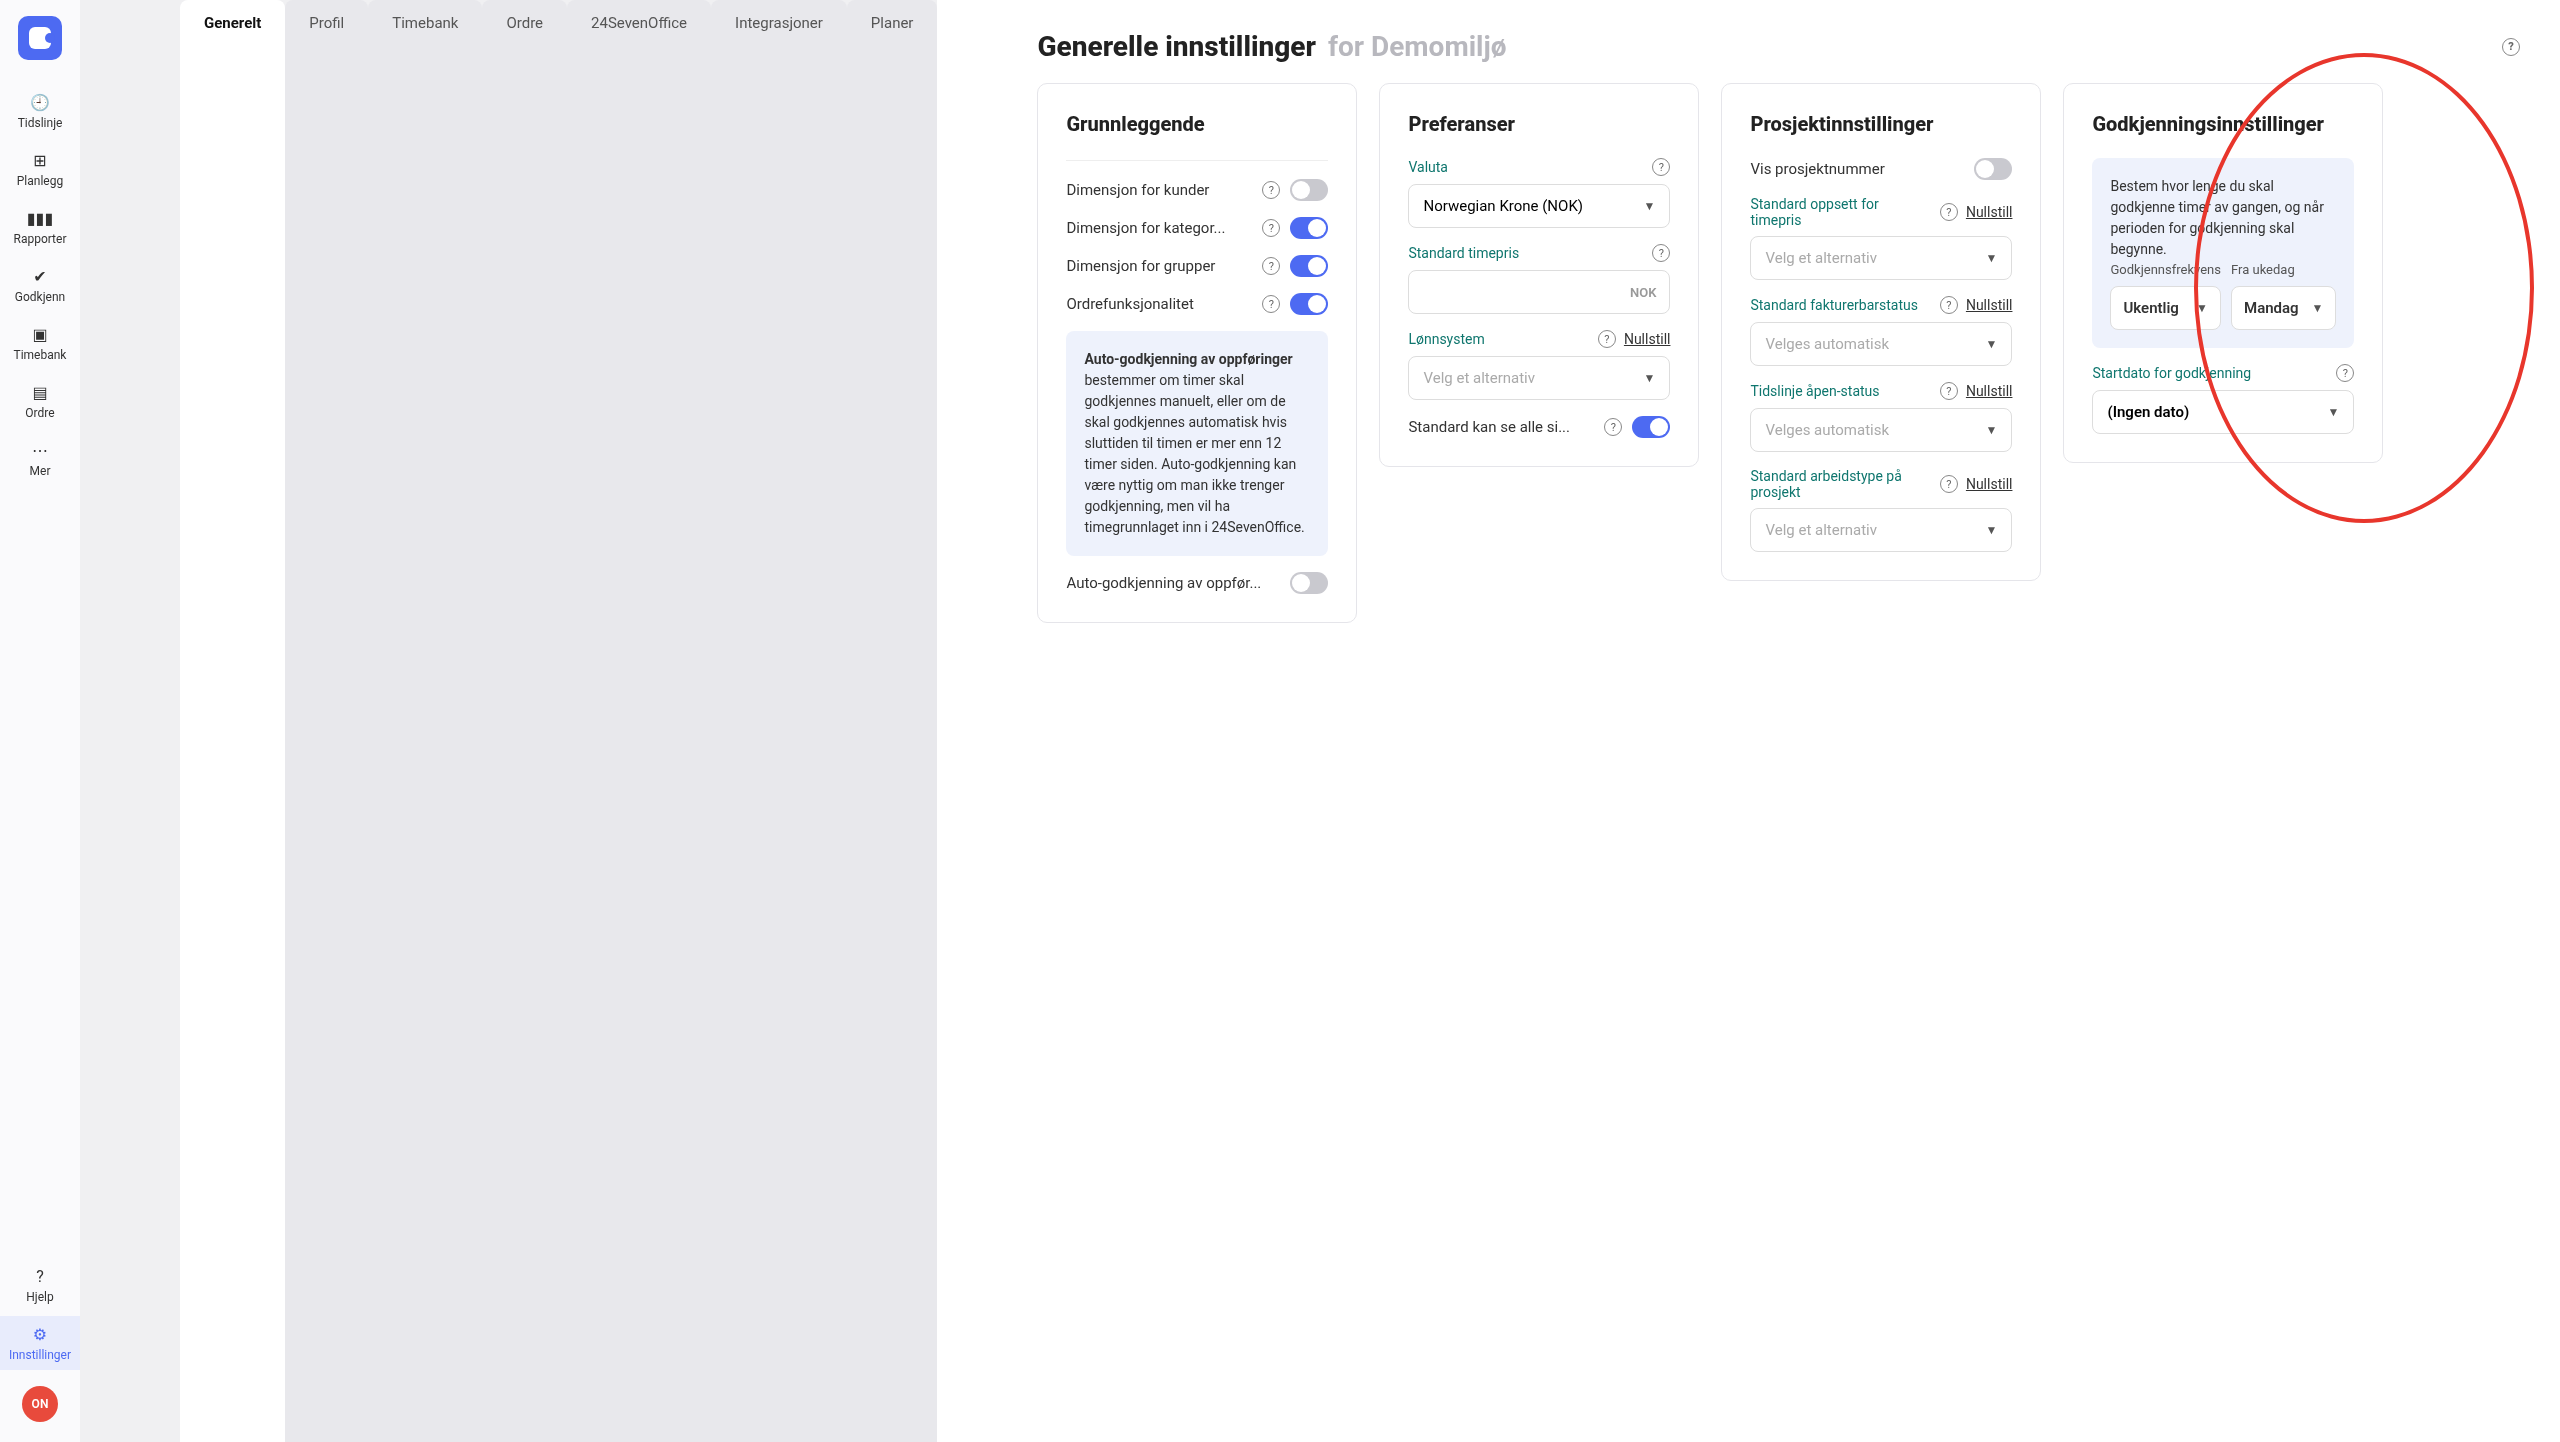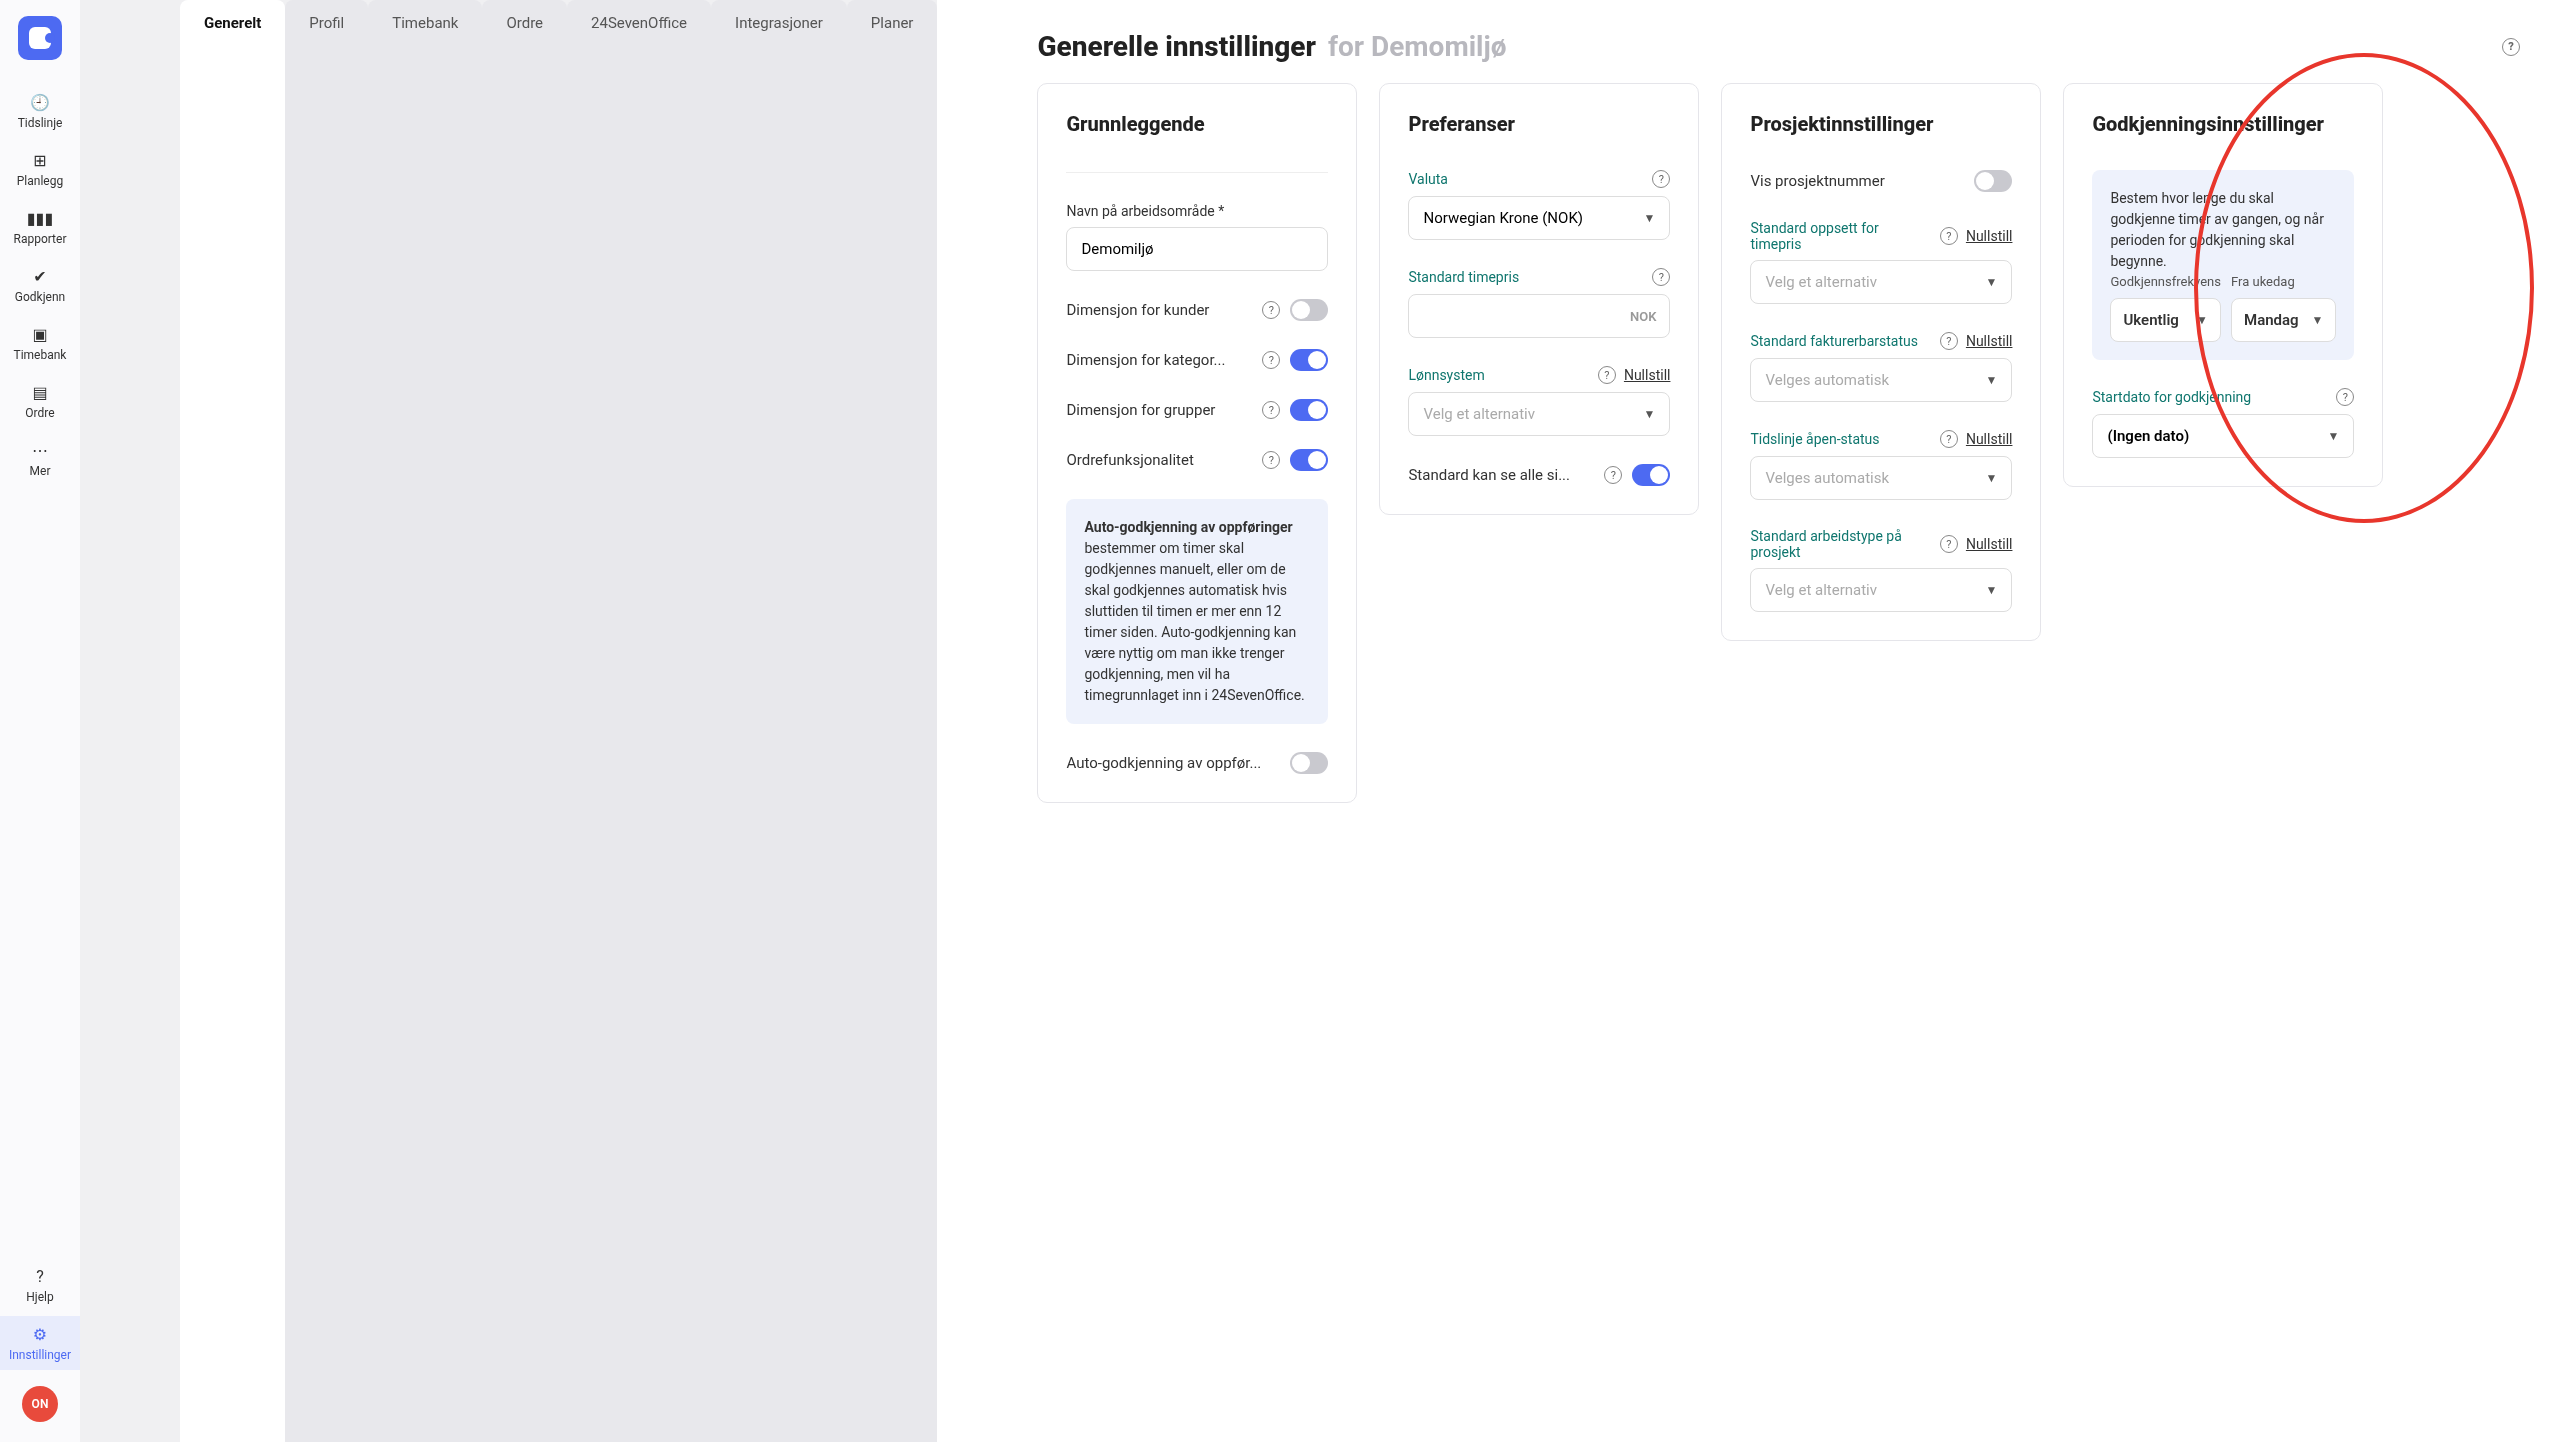--- a/index.html
+++ b/index.html
@@ -20,21 +20,21 @@
 .main { flex: 1; display: flex; flex-direction: row; overflow: auto; }
 .tabs { display: flex; gap: 0; padding: 0 0 0 100px; background: transparent; }
 .tab { padding: 14px 24px; font-size: 15px; color: #555; cursor: pointer; background: #e8e8ec; border-radius: 8px 8px 0 0; }
 .tab.active { background: #fff; font-weight: 700; color: #111; }
 .content-wrap { background: #fff; margin: 0 0 0 0; flex:1; padding: 30px 40px 30px 100px; overflow:auto;}
 .page-title { font-size: 28px; font-weight: 800; color: #222; margin-bottom: 20px; display:flex; align-items:center; gap:12px;}
 .page-title .sub { font-weight: 700; color: #b8b8be; }
 .page-title-help { margin-left:auto; }
 .cards { display: flex; gap: 22px; align-items: flex-start; }
 
-.card { background: #fff; border: 1px solid #e5e5ea; border-radius: 10px; padding: 28px; width: 320px; display: flex; flex-direction: column; gap: 28px; }
+.card { background: #fff; border: 1px solid #e5e5ea; border-radius: 10px; padding: 28px; width: 320px; display: flex; flex-direction: column; gap: 16px; }
 .card h2 { font-size: 20px; font-weight: 800; color: #222; margin-bottom: 6px; }
 
 .field-label { font-size: 14px; color: #333; display: flex; align-items: center; gap: 6px; justify-content: space-between; }
 .help-icon { width: 18px; height: 18px; border: 1.5px solid #888; border-radius: 50%; display: inline-flex; align-items: center; justify-content: center; font-size: 11px; color: #666; cursor: pointer; flex-shrink:0; }
 .reset-link { font-size: 14px; color: #333; text-decoration: underline; cursor: pointer; }
 
 .text-input { width: 100%; padding: 12px 14px; border: 1px solid #ddd; border-radius: 8px; font-size: 15px; }
 .select { width: 100%; padding: 12px 14px; border: 1px solid #ddd; border-radius: 8px; font-size: 15px; background: #fff; display: flex; align-items: center; justify-content: space-between; cursor: pointer; }
 .select.placeholder { color: #aaa; }
 .chev { font-size: 12px; color: #555; }
@@ -130,24 +130,20 @@
       <span>Generelle innstillinger</span>
       <span class="sub">for Demomiljø</span>
       <span class="help-icon page-title-help">?</span>
     </div>
 
     <div class="cards" style="position:relative;">
 
       <div class="card">
         <h2>Grunnleggende</h2>
         <hr class="hr">
-        <div class="field-group">
-          <span class="field-label">Navn på arbeidsområde *</span>
-          <input class="text-input" value="Demomiljø" style="">
-        </div>
         <div class="row">
           <span class="lbl">Dimensjon for kunder</span>
           <span class="help-icon">?</span>
           <div class="toggle"></div>
         </div>
         <div class="row">
           <span class="lbl">Dimensjon for kategor...</span>
           <span class="help-icon">?</span>
           <div class="toggle on"></div>
         </div>

